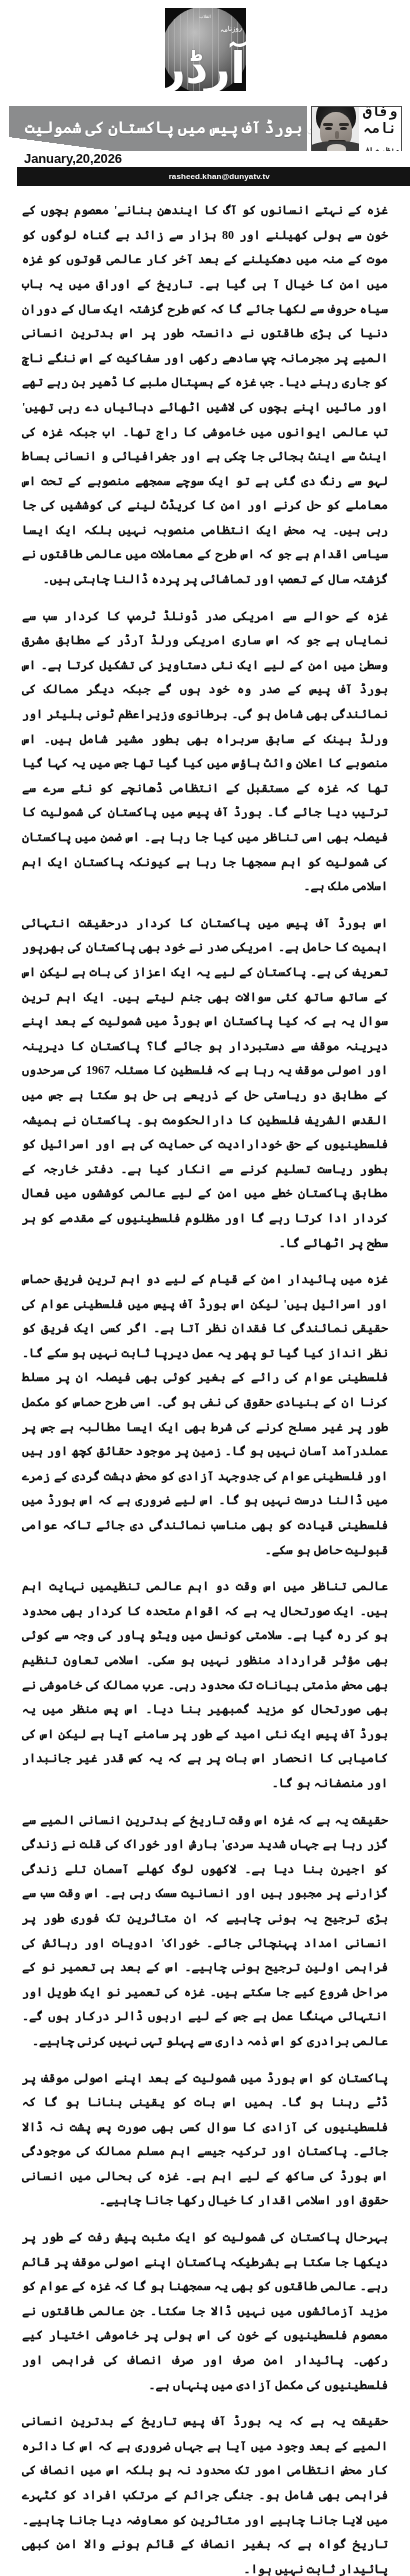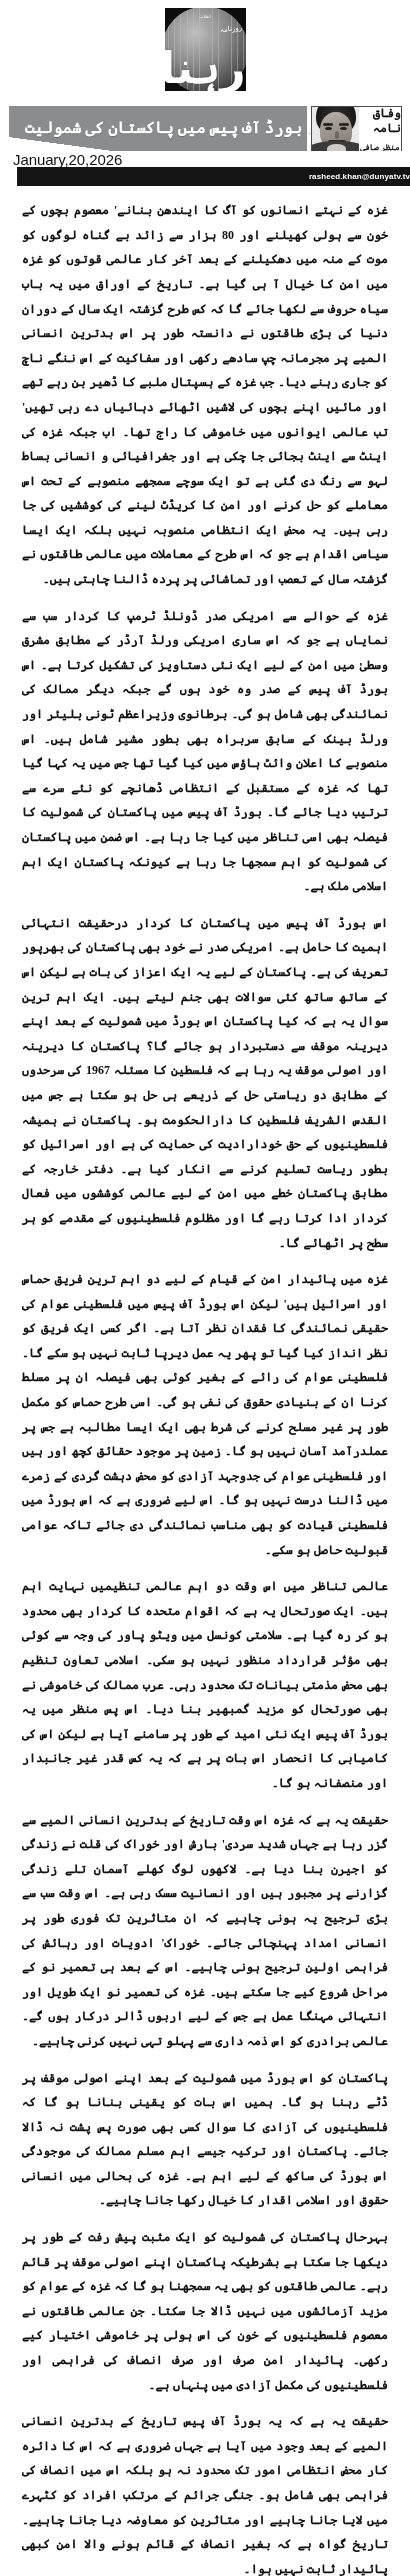--- a/index.html
+++ b/index.html
@@ -170,26 +170,27 @@
   .byline-names {
     width: 43px;
     display: flex;
     flex-direction: column;
     align-items: center;
     justify-content: center;
     padding-top: 1.9px;
     direction: rtl;
   }
   .column-name {
-    font-family: Liberation Sans, sans-serif;
-    font-size: 12px;
+    font-family: Liberation Mono, monospace;
+    font-size: 14px;
     font-weight: 700;
     color: #131313;
     letter-spacing: 0.3px;
     line-height: 1.2;
+    text-align: center;
   }
   .name-rule {
     width: 25px;
     height: 0.9px;
     background: #2a2a2a;
     margin: 4.4px 0 3.8px 0;
   }
   .author-name {
     font-family: "Liberation Serif", "DejaVu Serif", serif;
     font-size: 8px;
@@ -283,41 +284,41 @@
 
   
   .date-row {
     position: relative;
     width: 410px;
     height: 14px;
     margin-top: 0.6px;
   }
   .date-text {
     position: absolute;
-    left: 13px;
+    left: 24px;
     top: 0;
     font-family: "Liberation Sans", "DejaVu Sans", sans-serif;
-    font-size: 15px;
-    font-weight: 400;
+    font-size: 13px;
+    font-weight: 700;
     color: #111111;
     direction: ltr;
     letter-spacing: -0.1px;
   }
 
   
   .email-bar {
     position: relative;
     margin: 1.9px 0 0 0;
     margin-left: 8.8px;
     width: 393px;
     height: 19px;
     background: #141414;
     display: flex;
     align-items: center;
-    justify-content: flex-start;
+    justify-content: center;
     padding-left: 11.4px;
   }
   .email-text {
     font-family: "Liberation Sans", "DejaVu Sans", sans-serif;
     font-size: 8px;
     font-weight: 700;
     color: #ffffff;
     direction: ltr;
     letter-spacing: 0.1px;
   }
@@ -344,21 +345,21 @@
 </head>
 <body>
 
 <div class="page">
 
   <div class="masthead">
     <div class="logo-box">
       <div class="globe"></div>
       <div class="logo-kicker">انقلاب</div>
       <div class="logo-sub">روزنامہ</div>
-      <div class="logo-word">رہنا</div>
+      <div class="logo-word">آرڈر</div>
     </div>
   </div>
 
   <div class="title-strip">
 
     <div class="title-bar">
       <div class="title-text">غزہ بورڈ آف پیس میں پاکستان کی شمولیت</div>
     </div>
 
     <div class="byline-block">

